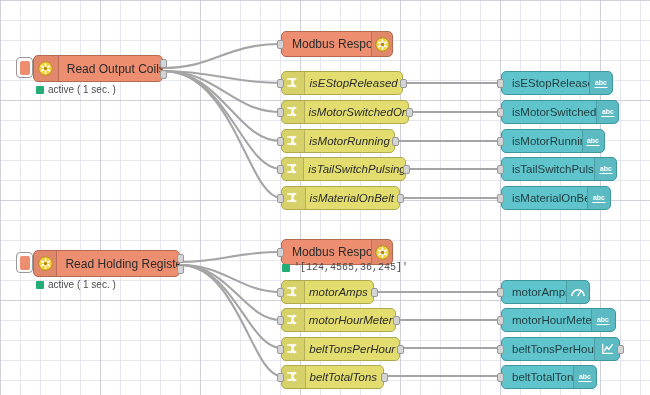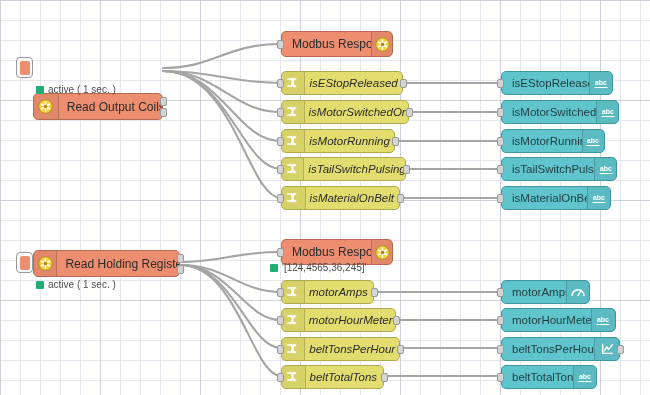--- a/index.html
+++ b/index.html
@@ -225,21 +225,21 @@
       <path d="M396,320 L501,320"></path>
       <path d="M400,348 L501,348"></path>
       <path d="M384,376 L501,376"></path>
     </g>
   </svg>
 
   <div class="nodebtn" style="left:16px; top:57px;">
     <i></i>
   </div>
 
-  <div class="node src" style="left:33px; top:55px; width:130px;margin-top:38px;">
+  <div class="node src" style="left:33px; top:55px; width:130px;">
     <span class="iconbox">
       <svg width="15" height="15" viewBox="0 0 20 20">
         <circle cx="10" cy="10" r="9" fill="#f4d03f" stroke="#a98b12" stroke-width="1"></circle>
         <g stroke="#ffffff" stroke-width="2.1" stroke-linecap="round">
           <line x1="10" y1="4" x2="10" y2="16"></line>
           <line x1="4.8" y1="7" x2="15.2" y2="13"></line>
           <line x1="4.8" y1="13" x2="15.2" y2="7"></line>
         </g>
         <circle cx="10" cy="10" r="2.4" fill="#b5860a"></circle>
       </svg>
@@ -441,21 +441,21 @@
           <line x1="10" y1="4" x2="10" y2="16"></line>
           <line x1="4.8" y1="7" x2="15.2" y2="13"></line>
           <line x1="4.8" y1="13" x2="15.2" y2="7"></line>
         </g>
         <circle cx="10" cy="10" r="2.4" fill="#b5860a"></circle>
       </svg>
     </span>
     <span class="port in" style="top:8px;"></span>
   </div>
 
-  <div class="status" style="left:270px; top:262px;">
+  <div class="status" style="left:282px; top:262px;font-family:Liberation Mono, monospace;">
     <span class="dot"></span>
     <span>'[124,4565,36,245]'</span>
   </div>
 
   <div class="node change" style="left:281px; top:280px; width:93px;">
     <span class="iconbox">
       <svg width="14" height="14" viewBox="0 0 16 16">
         <g stroke="#ffffff" stroke-width="1.7" fill="none" stroke-linecap="round">
           <path d="M2,3.5 L9,3.5 M9,3.5 L6,11.5"></path>
           <path d="M2,11.5 L9,11.5 M9,11.5 L6,3.5"></path>

